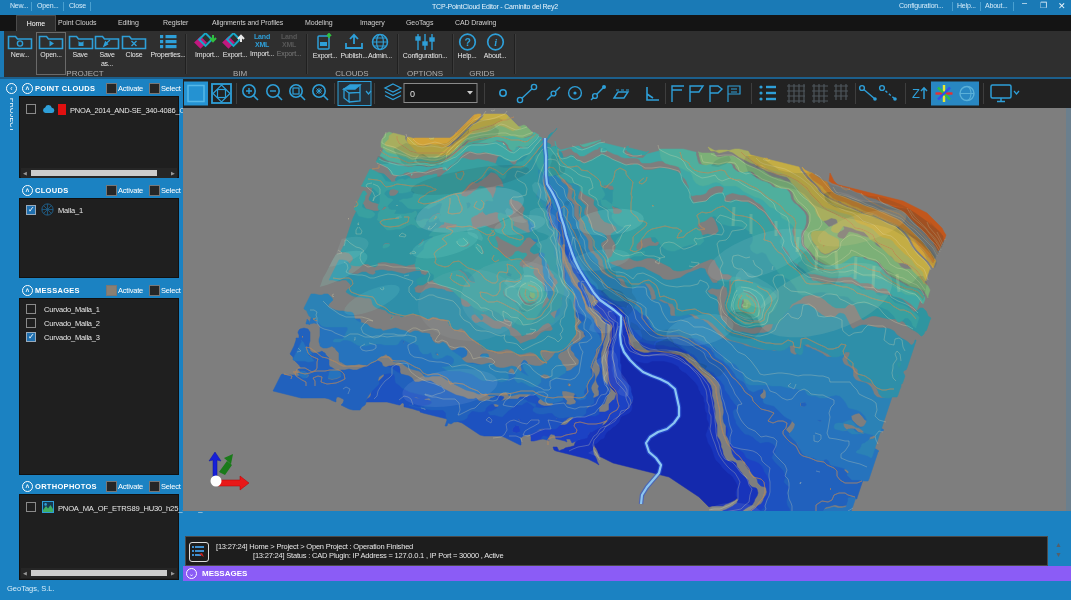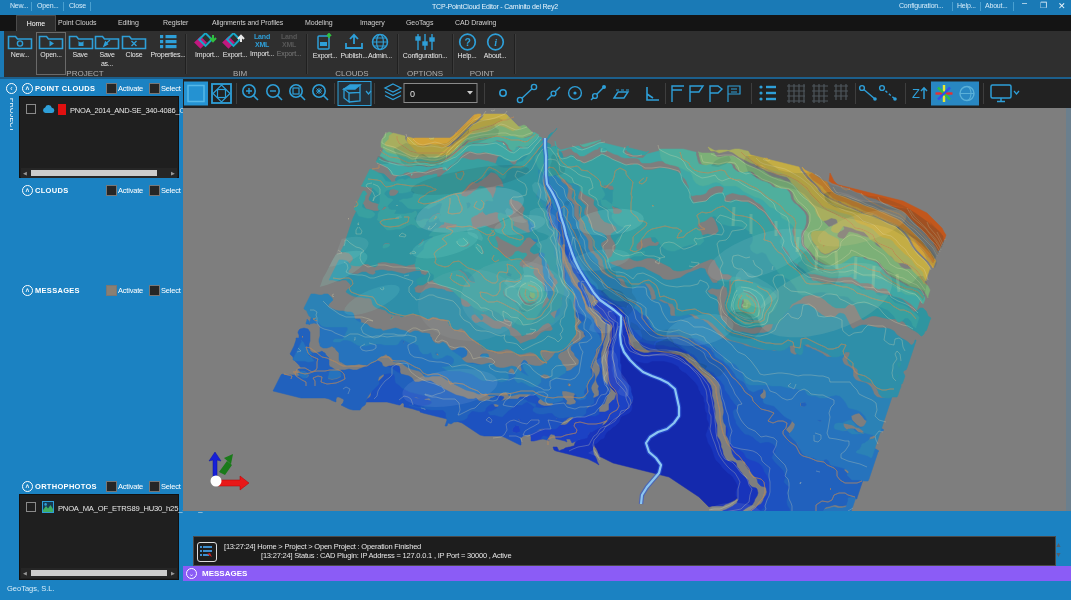--- a/index.html
+++ b/index.html
@@ -41,21 +41,21 @@
   #vproject{position:absolute;left:0;top:96px;width:13px;height:60px;}
   #collapse-circ{position:absolute;left:6px;top:83px;width:9px;height:9px;border:1px solid #fff;border-radius:50%;color:#fff;font-size:7px;line-height:9px;text-align:center;}
   #apilitop{position:absolute;left:7px;top:584px;color:#d8edf8;font-size:7.5px;}
   
   #toolbar{left:183px;top:79px;width:888px;height:29px;background:#222;}
   
   #viewport{left:183px;top:108px;width:888px;height:403px;background:#7e7e7e;overflow:hidden;}
   #vscroll{left:1066px;top:108px;width:5px;height:403px;background:#6b7f8d;}
   
   #cambar{left:183px;top:511px;width:888px;height:24px;background:#1b82c2;color:#fff;font-size:8.5px;letter-spacing:-0.2px;}
-  #msgbox{left:185px;top:536px;width:863px;height:30px;background:#1d1d1d;border:1px solid #4a4a4a;box-sizing:border-box;color:#e6e6e6;font-size:7.5px;letter-spacing:-0.2px;margin-left:8px;}
+  #msgbox{left:185px;top:536px;width:863px;height:30px;background:#1d1d1d;border:1px solid #4a4a4a;box-sizing:border-box;color:#e6e6e6;font-size:7.5px;letter-spacing:-0.2px;}
   #msgbar{left:183px;top:566px;width:888px;height:15px;background:#8b5cf6;color:#fff;}
   #bottombar{left:183px;top:581px;width:888px;height:19px;background:#1b82c2;color:#eaf5fc;font-size:8.5px;}
   .updn{position:absolute;color:#55606a;font-size:7px;}
 </style>
 </head>
 <body>
 <div id="app">
 
   <div class="abs" id="titlebar">
     <span class="mi" style="left:10px;">New...</span>
@@ -200,21 +200,21 @@
       <svg width="19" height="18" viewBox="0 0 19 18">
           <circle cx="9.5" cy="9" r="7.8" fill="none" stroke="#2e9fd8" stroke-width="1.7"></circle>
           <text x="9.5" y="12.6" text-anchor="middle" font-size="10.5" font-style="italic" font-weight="bold" fill="#2e9fd8" font-family="Liberation Serif">i</text>
         </svg>
       About...</div>
     <span class="rsep" style="left:514px;"></span>
     <span class="rgl" style="left:30px;width:110px;">PROJECT</span>
     <span class="rgl" style="left:185px;width:110px;">BIM</span>
     <span class="rgl" style="left:297px;width:110px;">CLOUDS</span>
     <span class="rgl" style="left:370px;width:110px;">OPTIONS</span>
-    <span class="rgl" style="left:427px;width:110px;">POINT</span>
+    <span class="rgl" style="left:427px;width:110px;">GRIDS</span>
   </div>
   <div class="abs" id="ribbon-blue-line"></div>
 
   <div class="abs" id="sidebar">
 
     <div class="panelhdr" style="top:2px;">
       <div class="pchev">˄</div>
         <span class="hdrlabel">POINT CLOUDS</span>
       <span class="hcb" style="left:93px;"></span>
         <span class="hcbl" style="left:105px;">Activate</span>
@@ -236,28 +236,44 @@
     </div>
 
     <div class="panelhdr" style="top:104px;">
       <div class="pchev">˄</div>
         <span class="hdrlabel">CLOUDS</span>
       <span class="hcb" style="left:93px;"></span>
         <span class="hcbl" style="left:105px;">Activate</span>
       <span class="hcb" style="left:136px;"></span>
         <span class="hcbl" style="left:148px;">Select</span>
     </div>
+    <div class="darkbox" style="top:119px;height:80px;">
+      <span class="icb checked" style="left:6px;top:6px;"></span>
+      <svg style="position:absolute;left:21px;top:4px;" width="13" height="13" viewBox="0 0 13 13">
+          <circle cx="6.5" cy="6.5" r="5.6" fill="none" stroke="#1e5f8a" stroke-width="1"></circle>
+          <path d="M6.5 .9 V12.1 M.9 6.5 H12.1 M2.5 2.5 C5 5,8 8,10.5 10.5 M2.5 10.5 C5 8,8 5,10.5 2.5" fill="none" stroke="#1e5f8a" stroke-width="0.8"></path>
+        </svg>
+      <span class="itemrow" style="left:38px;top:7px;">Malla_1</span>
+    </div>
 
     <div class="panelhdr" style="top:204px;">
       <div class="pchev">˄</div>
         <span class="hdrlabel">MESSAGES</span>
       <span class="hcb" style="left:93px;background:#8a7f72;"></span>
         <span class="hcbl" style="left:105px;">Activate</span>
       <span class="hcb" style="left:136px;"></span>
         <span class="hcbl" style="left:148px;">Select</span>
+    </div>
+    <div class="darkbox" style="top:219px;height:177px;">
+      <span class="icb" style="left:6px;top:5px;"></span>
+      <span class="itemrow" style="left:24px;top:6px;">Curvado_Malla_1</span>
+      <span class="icb" style="left:6px;top:19px;"></span>
+      <span class="itemrow" style="left:24px;top:20px;">Curvado_Malla_2</span>
+      <span class="icb checked" style="left:6px;top:33px;"></span>
+      <span class="itemrow" style="left:24px;top:34px;">Curvado_Malla_3</span>
     </div>
 
     <div class="panelhdr" style="top:400px;">
       <div class="pchev">˄</div>
         <span class="hdrlabel">ORTHOPHOTOS</span>
       <span class="hcb" style="left:93px;"></span>
         <span class="hcbl" style="left:105px;">Activate</span>
       <span class="hcb" style="left:136px;"></span>
         <span class="hcbl" style="left:148px;">Select</span>
     </div>

